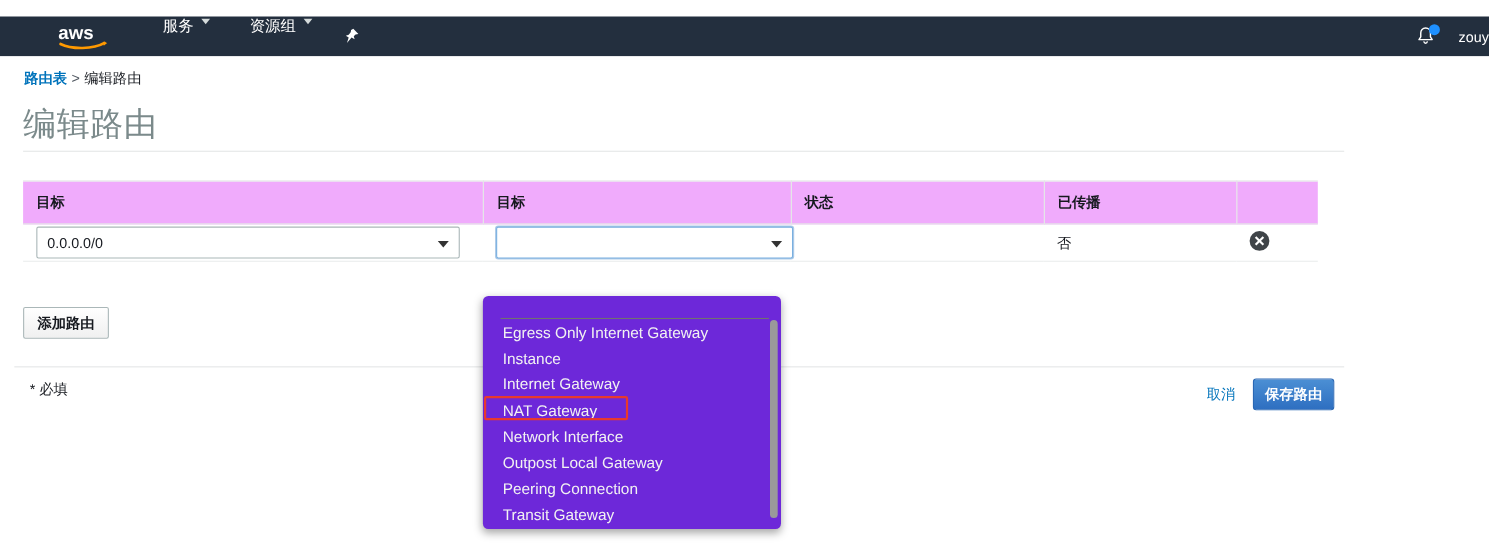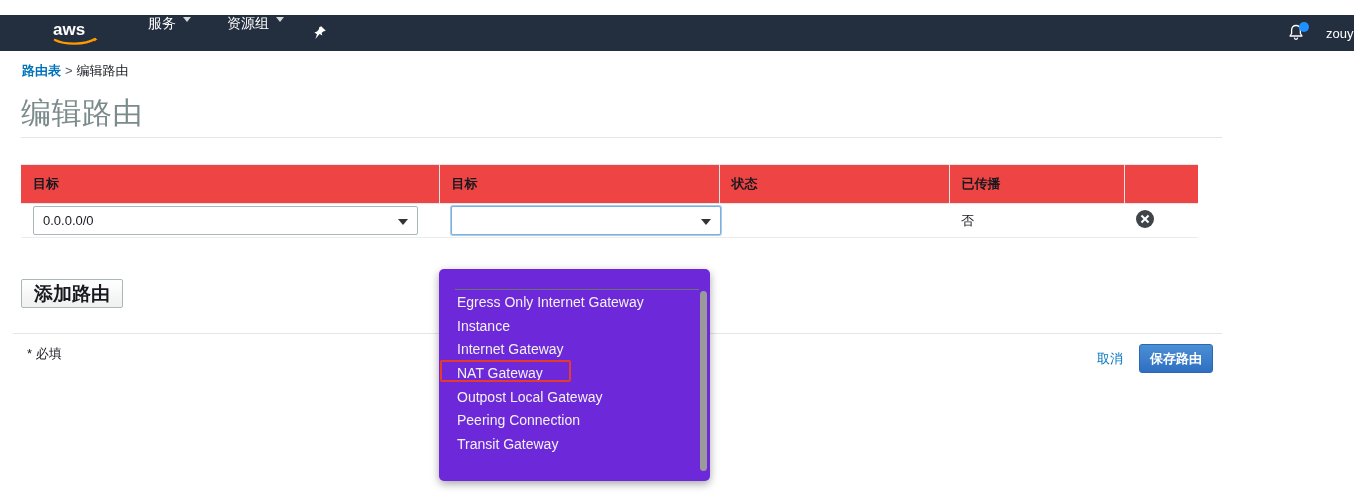--- a/index.html
+++ b/index.html
@@ -81,21 +81,21 @@
     width: 1201px; height: 1px; background: #e4e6e7;
   }
 
   
   .table-wrap {
     position: absolute; left: 21px; top: 164px;
     width: 1177px;
   }
   .rt-table { border-collapse: collapse; width: 1177px; table-layout: fixed; }
   .rt-table th {
-    background: #ef4444;
+    background: #f0abfc;
     border-top: 1px solid #e4e6e7;
     border-bottom: 1px solid #e4e6e7;
     border-right: 1px solid #e4e6e7;
     text-align: left;
     font-size: 13px; font-weight: bold; color: #16191f;
     padding: 10px 0 10px 12px;
     height: 35px;
   }
   .rt-table th:last-child { border-right: none; }
   .rt-table td {
@@ -154,21 +154,21 @@
     background: #ffffff;
   }
   .remove-btn:before { transform: rotate(45deg); }
   .remove-btn:after  { transform: rotate(-45deg); }
 
   
   .add-route {
     position: absolute; left: 21px; top: 279px;
     height: 29px;
     padding: 0 12px;
-    font-size: 19px; font-weight: bold; color: #16191f;
+    font-size: 13px; font-weight: bold; color: #16191f;
     background: linear-gradient(#ffffff, #f0f0f0);
     border: 1px solid #aab7b8;
     border-radius: 2px;
     display: flex; align-items: center;
     cursor: pointer;
     font-family: "Liberation Sans", "DejaVu Sans", sans-serif;
   }
 
   .footer-rule {
     position: absolute; left: 13px; top: 333px;
@@ -324,19 +324,20 @@
 <div class="cancel-link">取消</div>
 <div class="save-btn">保存路由</div>
 
 <div class="dropdown">
   <div class="dd-top-sep"></div>
   <div class="dd-list" id="dd-list">
       <div class="dd-item">Egress Only Internet Gateway</div>
       <div class="dd-item">Instance</div>
       <div class="dd-item">Internet Gateway</div>
       <div class="dd-item">NAT Gateway</div>
+      <div class="dd-item">Network Interface</div>
       <div class="dd-item">Outpost Local Gateway</div>
       <div class="dd-item">Peering Connection</div>
       <div class="dd-item">Transit Gateway</div>
     </div>
   <div class="dd-scrollbar"></div>
 </div>
 <div class="highlight-box"></div>
 
 </body></html>

